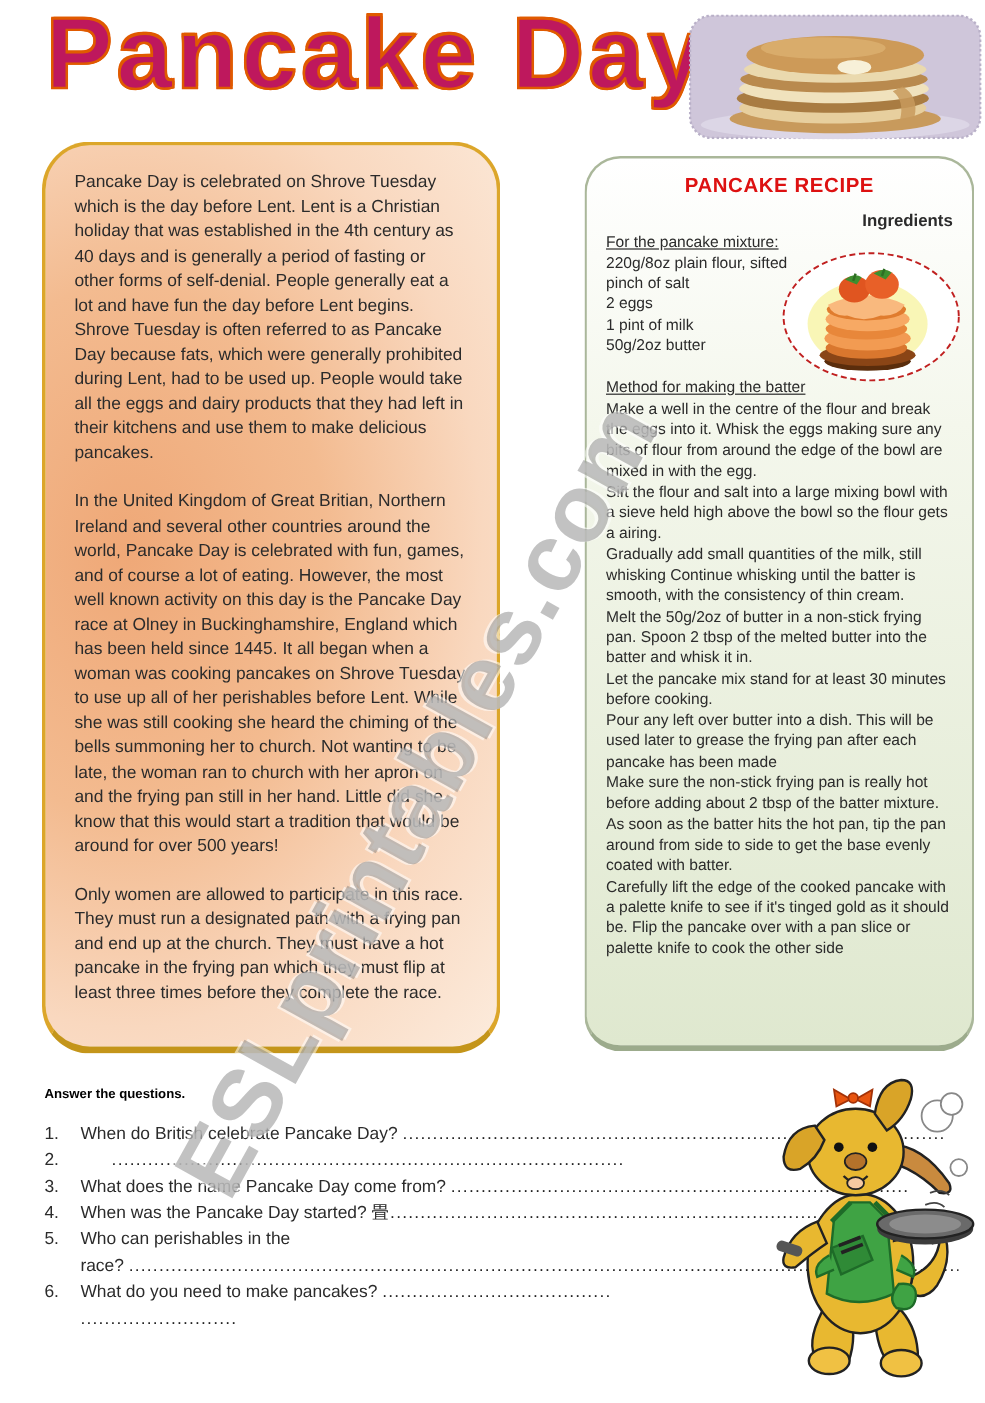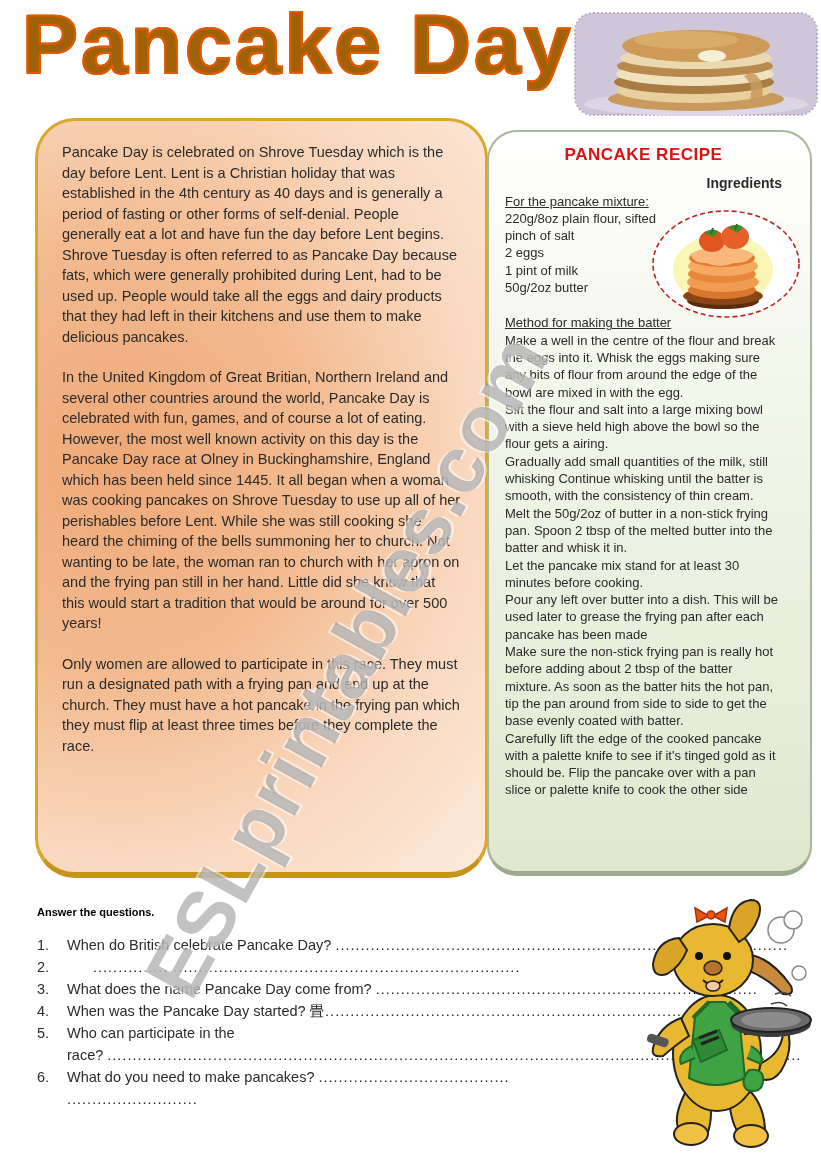--- a/index.html
+++ b/index.html
@@ -2,43 +2,43 @@
 <html><head>
 <meta charset="utf-8">
 <style>
   html,body{margin:0;padding:0;}
   body{
     width:821px;height:1169px;position:relative;overflow:hidden;
     background:#ffffff;font-family:"Liberation Sans", sans-serif;color:#2b2b2b;
   }
   
   .page-title{
-    position:absolute;left:22px;top:2px;
+    position:absolute;left:38px;top:2px;
     font-size:84px;font-weight:bold;letter-spacing:3px;line-height:1.0;
-    color:#a16207;
+    color:#be185d;
     -webkit-text-stroke:2px #e05a00;
     text-shadow:1px 1px 0 #e05a00,-1px -1px 0 #e05a00,1px -1px 0 #e05a00,-1px 1px 0 #e05a00;
   }
   
   .photo{position:absolute;left:574px;top:12px;width:244px;height:104px;}
   
   .left-box{
-    position:absolute;left:35px;top:118px;width:453px;height:760px;
+    position:absolute;left:35px;top:118px;width:382px;height:760px;
     box-sizing:border-box;padding:21px 24px 16px 24px;
     border:3px solid #dca62a;border-bottom:6px solid #c4951a;
     border-radius:40px;
     background:radial-gradient(ellipse at 18% 45%, #efa877 0%, #f3bb90 38%, #f9d8bf 68%, #fcebdc 100%);
     font-size:14.5px;line-height:20.5px;overflow:hidden;
   }
   .left-box p{margin:0 0 20px 0;}
   .left-box p:last-child{margin-bottom:16px;}
   
   .right-box{
     position:absolute;left:487px;top:130px;width:325px;height:746px;
-    box-sizing:border-box;padding:10px 28px 10px 16px;
+    box-sizing:border-box;padding:10px 16px 10px 16px;
     border:2px solid #aab79a;border-bottom:5px solid #9cab8c;
     border-radius:30px;
     background:linear-gradient(180deg,#ffffff 0%,#f4f7ec 30%,#dfe8cf 100%);
     font-size:13px;line-height:17.3px;overflow:hidden;position:absolute;
   }
   .recipe-title{
     text-align:center;color:#dd1111;font-weight:bold;font-size:17px;
     letter-spacing:.5px;margin:4px 0 12px 0;
   }
   .ing-heading{font-weight:bold;font-size:14px;text-align:right;}
@@ -182,21 +182,21 @@
           <span class="qtext">When was the Pancake Day started?</span>
           <span class="qdots grow">畳..............................................................................................</span>
         </div>
     </div>
   </div>
 
   <div class="q-item">
     <span class="qnum">5.</span>
     <div class="qbody">
       <div class="qline">
-          <span class="qtext">Who can participate in the</span>
+          <span class="qtext">Who can perishables in the</span>
         </div>
       <div class="qline">
           <span class="qtext">race?</span>
           <span class="qdots grow">............................................................................................................................................</span>
         </div>
     </div>
   </div>
 
   <div class="q-item">
     <span class="qnum">6.</span>

